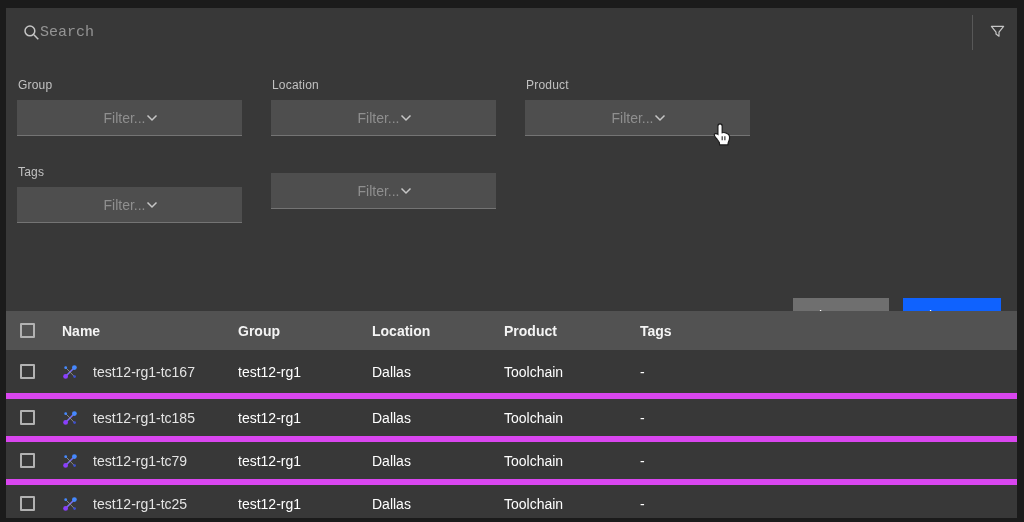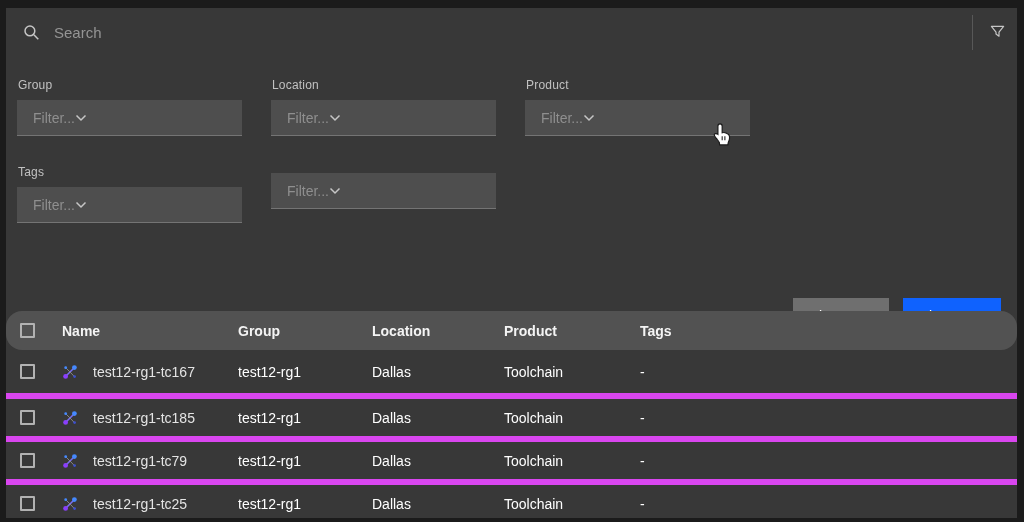--- a/index.html
+++ b/index.html
@@ -5,51 +5,51 @@
   * { margin:0; padding:0; box-sizing:border-box; }
   html,body { width:1024px; height:522px; background:#1b1b1b; overflow:hidden;
               font-family:"Liberation Sans", sans-serif; }
   #frame { position:absolute; left:6px; top:8px; width:1011px; height:510px;
            background:#383838; overflow:hidden; }
 
   
   .searchbar { position:relative; height:48px; width:100%; display:flex; align-items:center; }
   .search-icon { margin-left:17px; width:17px; height:17px; flex:0 0 auto; }
   .search-input { background:transparent; border:none; outline:none; color:#84cc16;
-                  font-size:15px; margin-left:14px; width:700px;
-                  font-family:Liberation Sans, sans-serif; }
+                  font-size:15px; margin-left:0; width:700px;
+                  font-family:Liberation Mono, monospace; }
   .search-input::placeholder { color:#949494; }
   .sb-divider { position:absolute; left:966px; top:7px; width:1px; height:35px; background:#585858; }
   .filter-btn { position:absolute; left:972px; top:0; width:39px; height:48px;
                 display:flex; align-items:center; justify-content:center;
                 background:transparent; border:none; cursor:pointer; }
 
   
   .panel { position:relative; height:255px; padding:22px 0 0 11px; }
   .fields-grid { display:grid; grid-template-columns:repeat(3,225px); column-gap:29px; row-gap:29px; }
   .field-label { font-size:12px; color:#c1c1c1; letter-spacing:.2px; margin-left:1px; }
   .dropdown { margin-top:8px; height:36px; width:225px; background:#4e4e4e;
               border:none; border-bottom:1px solid #747474; display:flex;
-              align-items:center; justify-content:flex-start; padding:0 14px 0 16px;
+              align-items:center; justify-content:center; padding:0 14px 0 16px;
               cursor:pointer; }
   .dd-placeholder { color:#8f8f8f; font-size:14px; }
   .chev { width:12px; height:8px; }
 
   .panel-actions { position:absolute; left:0; top:242px; width:1011px; height:35px; }
   .btn { position:absolute; top:0; height:35px; border:none; color:#ffffff; font-size:14px;
          text-align:left; padding-left:16px; cursor:pointer;
          font-family:"Liberation Sans", sans-serif; }
   .btn-clear { left:787px; width:96px; background:#6f6f6f; }
   .btn-close { left:897px; width:98px; background:#0f62fe; }
 
   
   .tbl { position:absolute; left:0; top:303px; width:1011px; }
   .trow { display:grid; grid-template-columns:56px 176px 134px 132px 136px 1fr;
           align-items:center; }
-  .thead { height:39px; background:#525252;border-radius:16px; }
+  .thead { height:39px; background:#525252; }
   .thead .cell { font-weight:bold; color:#f4f4f4; font-size:14px; }
   .tbody-row { height:43px; background:#383838; border-top:6px solid #d946ef; cursor:pointer; }
   .tbody-row:first-of-type { border-top:none; }
   .cell { font-size:14px; color:#ffffff; }
   .name-cell { display:flex; align-items:center; gap:15px; color:#e4e4e4; }
   .checkbox { width:15px; height:15px; border:2px solid #b2b2b2; border-radius:1px;
               margin-left:14px; background:transparent; cursor:pointer; }
   .tc-icon { width:16px; height:16px; flex:0 0 auto; }
 
   

